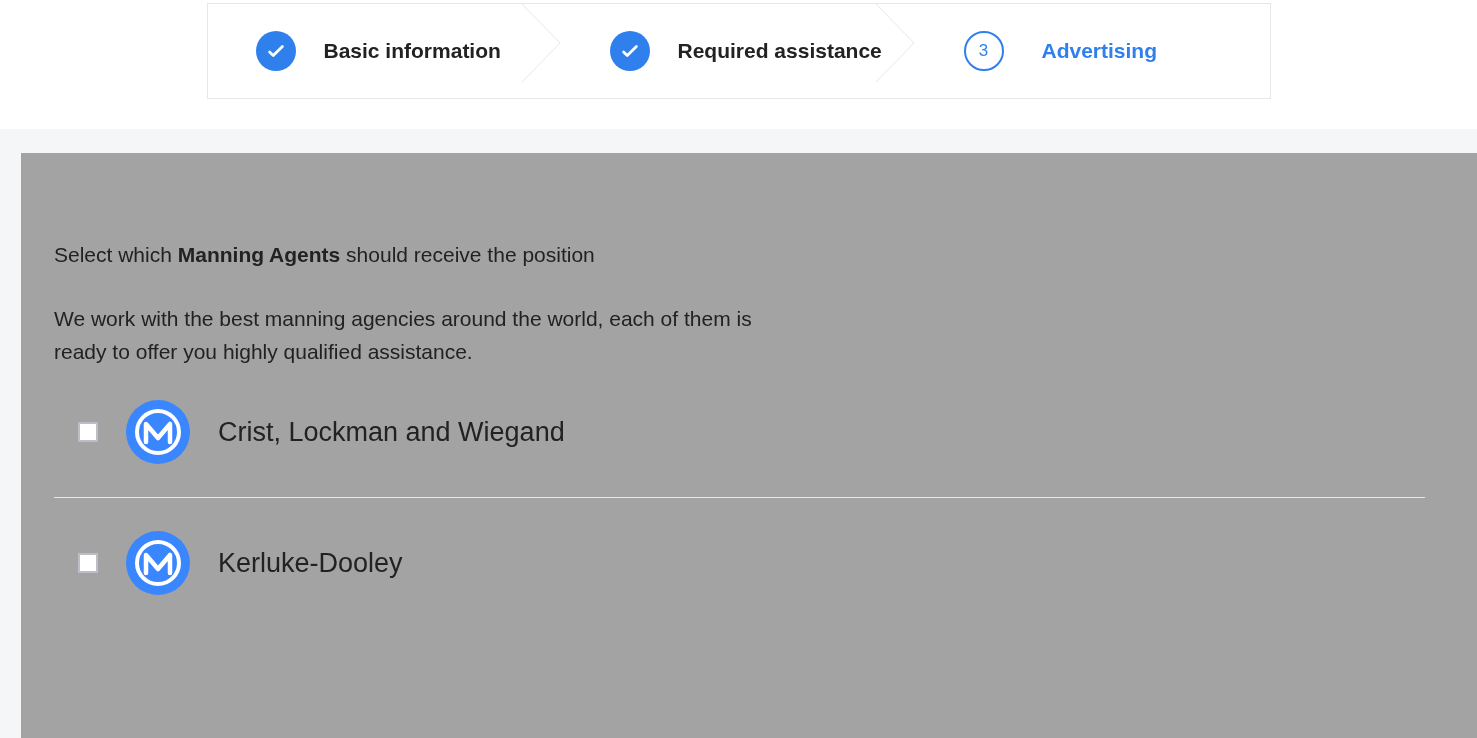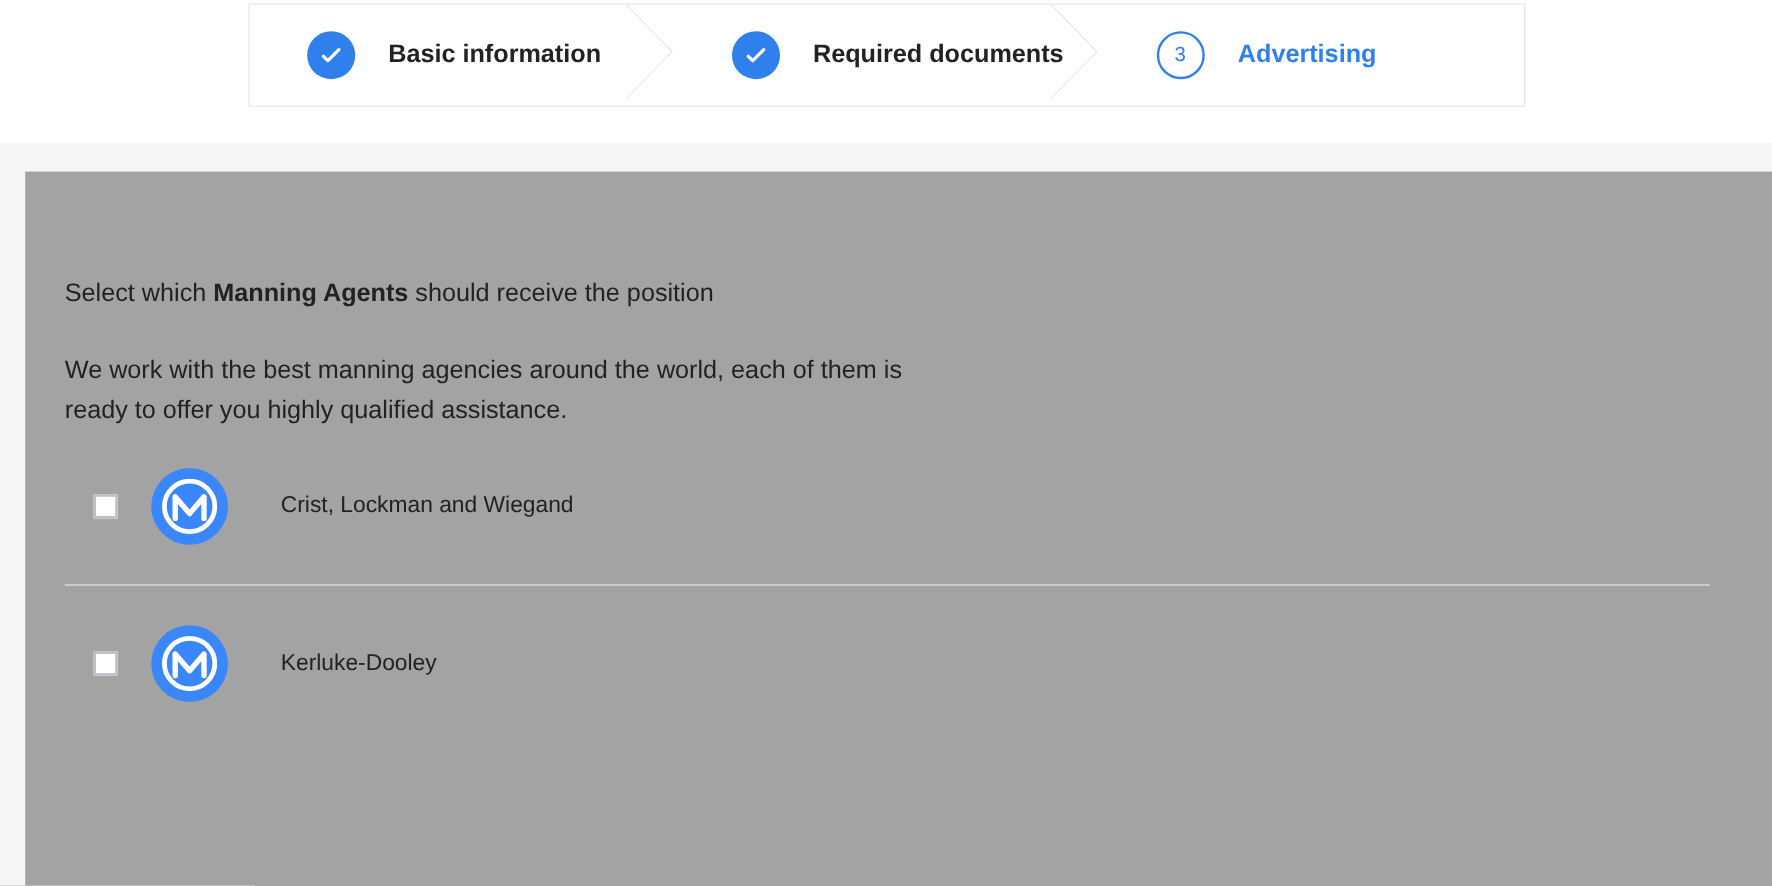--- a/index.html
+++ b/index.html
@@ -16,21 +16,21 @@
     }
     .top-card {
       background: #fff;
       padding: 3px 0 30px 0;
     }
     .stepper {
       width: 1064px;
       margin: 0 auto;
       border: 1px solid #e5e7eb;
       display: flex;
-      height: 86px;
+      height: 96px;
       position: relative;
     }
     .step {
       display: flex;
       align-items: center;
       gap: 28px;
       position: relative;
       padding-left: 48px;
       flex: 1;
     }
@@ -66,20 +66,21 @@
       font-size: 17px;
       font-weight: 500;
     }
     .step-label {
       font-size: 21px;
       font-weight: 600;
       color: #222;
     }
     .step-label.active {
       color: #2f80ed;
+      margin-left: 10px;
     }
     .gap {
       height: 24px;
       background: #f5f6f8;
     }
     .main-card {
       background: #a3a3a3;
       margin-left: 21px;
       padding: 90px 0 0 33px;
       height: 600px;
@@ -129,23 +130,23 @@
       width: 64px;
       height: 64px;
       border-radius: 50%;
       background: #3a86ff;
       display: flex;
       align-items: center;
       justify-content: center;
       flex-shrink: 0;
     }
     .agent-name {
-      font-size: 19px;
-      color: #222;
-      margin-left: 16px;
+      font-size: 27px;
+      color: #222;
+      margin-left: 0;
     }
   </style>
 </head>
 <body>
 
 <div class="top-card">
   <div class="stepper">
     <div class="step">
       <div class="step-circle done">
         <svg width="22" height="22" viewBox="0 0 24 24" fill="none">
@@ -156,21 +157,21 @@
       <svg class="step-sep" viewBox="0 0 40 78" preserveAspectRatio="none">
           <path d="M0 0 L38 39 L0 78" fill="none" stroke="#e5e7eb" stroke-width="1"></path>
         </svg>
     </div>
     <div class="step">
       <div class="step-circle done">
         <svg width="22" height="22" viewBox="0 0 24 24" fill="none">
             <path d="M5 13l4 4L19 7" stroke="#fff" stroke-width="3" stroke-linecap="round" stroke-linejoin="round"></path>
           </svg>
       </div>
-      <div class="step-label">Required documents</div>
+      <div class="step-label">Required assistance</div>
       <svg class="step-sep" viewBox="0 0 40 78" preserveAspectRatio="none">
           <path d="M0 0 L38 39 L0 78" fill="none" stroke="#e5e7eb" stroke-width="1"></path>
         </svg>
     </div>
     <div class="step">
       <div class="step-circle current">
         <span>3</span>
       </div>
       <div class="step-label active">Advertising</div>
     </div>

